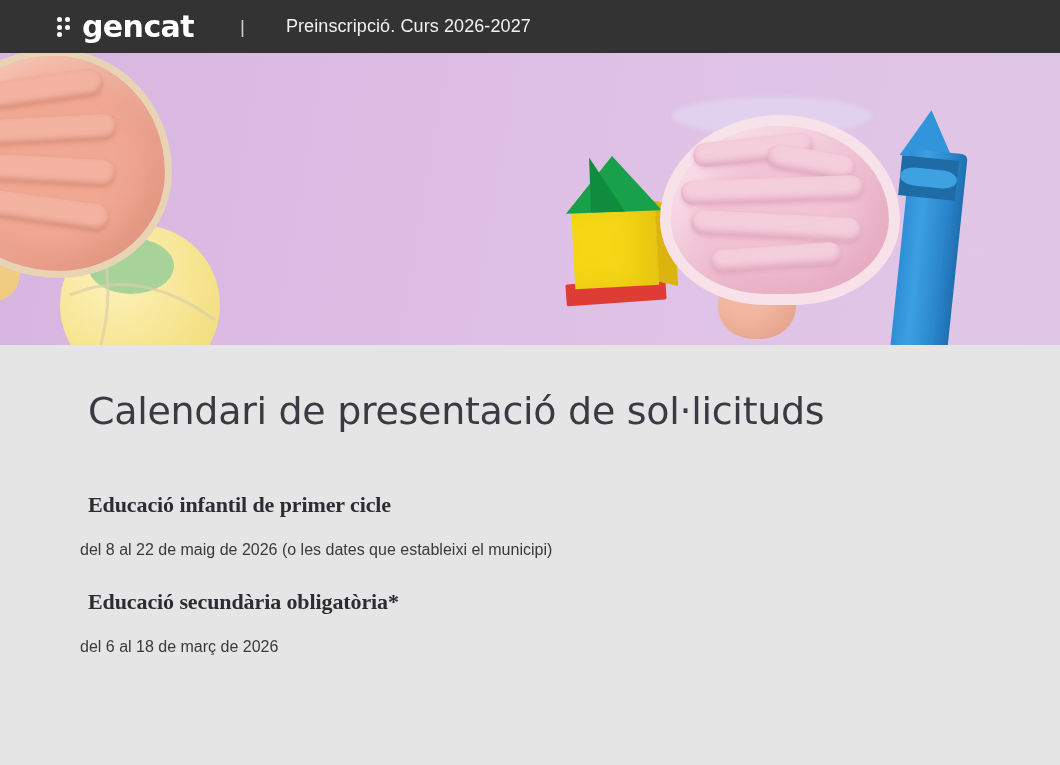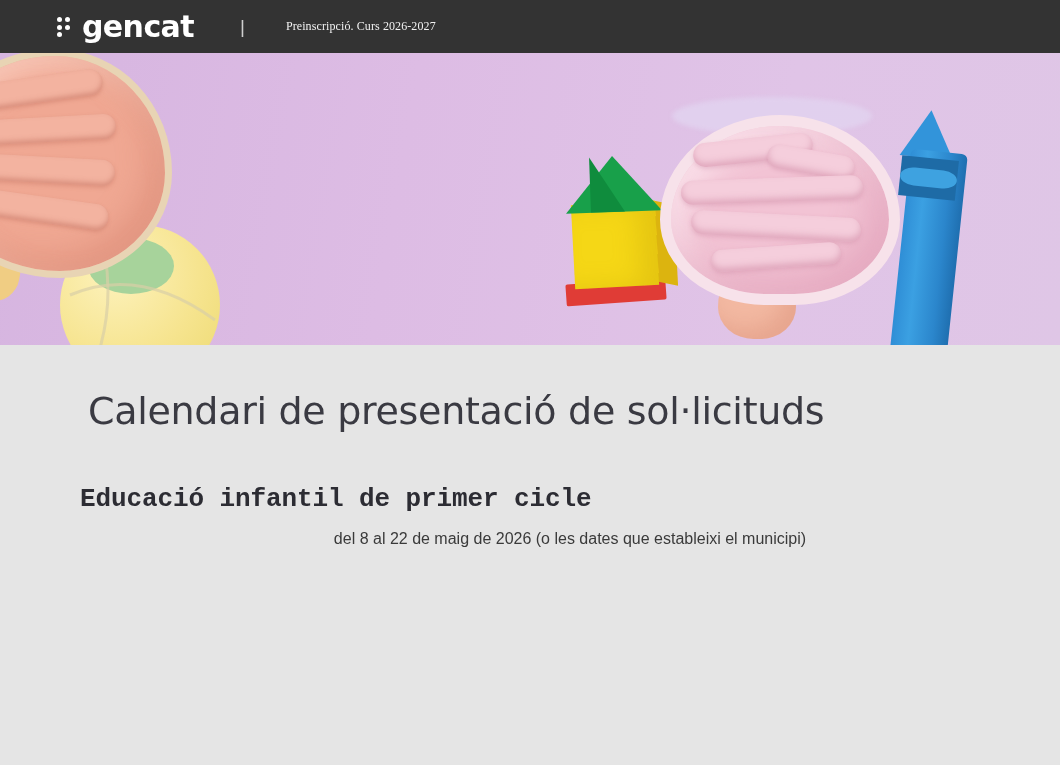--- a/index.html
+++ b/index.html
@@ -63,25 +63,24 @@
   }
   .topbar-sep {
     color: #cfcfcf;
     font-size: 19px;
     margin-left: 46px;
     font-weight: 300;
     line-height: 1;
   }
   .topbar-title {
     color: #f2f2f2;
-    font-size: 12px;
+    font-size: 18px;
     margin-left: 41px;
     letter-spacing: 0.1px;
     white-space: nowrap;
-    font-family: Liberation Serif, serif;
   }
 
   
   .hero {
     position: absolute;
     left: 0; top: 53px;
     width: 1060px;
     height: 292px;
     overflow: hidden;
     background: linear-gradient(100deg, #d6b5e0 0%, #ddbce4 38%, #e0c4e7 72%, #dfc6e6 100%);
@@ -287,37 +286,36 @@
     font-family: "DejaVu Sans", sans-serif;
     font-size: 38px;
     font-weight: 400;
     color: #3a3a42;
     letter-spacing: -0.3px;
     line-height: 1.15;
   }
   .sections { padding-top: 50px; }
   .section { padding-left: 80px; }
   .section-title {
-    margin: 0;
-    font-family: Liberation Mono, monospace;
-    font-size: 26px;
+    margin: 8px;
+    font-family: Liberation Serif, serif;
+    font-size: 22px;
     font-weight: 700;
     color: #2c2c33;
     letter-spacing: -0.1px;
     line-height: 1.2;
   }
   .section-dates {
     margin: 0;
     padding-top: 14px;
     padding-bottom: 20px;
     font-size: 16px;
     font-weight: 400;
     color: #3a3a3a;
     line-height: 1.3;
-    text-align: center;
   }
 </style>
 </head>
 <body>
 
 <div class="page">
 
   <div class="topbar">
     <div class="brand">
       <span class="brand-dots">
@@ -380,16 +378,20 @@
 
 
   <div class="content">
     <h1 class="page-heading">Calendari de presentació de sol·licituds</h1>
 
     <div class="sections">
       <div class="section">
         <h2 class="section-title">Educació infantil de primer cicle</h2>
         <p class="section-dates">del 8 al 22 de maig de 2026 (o les dates que estableixi el municipi)</p>
       </div>
+      <div class="section">
+        <h2 class="section-title">Educació secundària obligatòria*</h2>
+        <p class="section-dates">del 6 al 18 de març de 2026</p>
+      </div>
     </div>
   </div>
 
 </div>
 
 </body></html>

